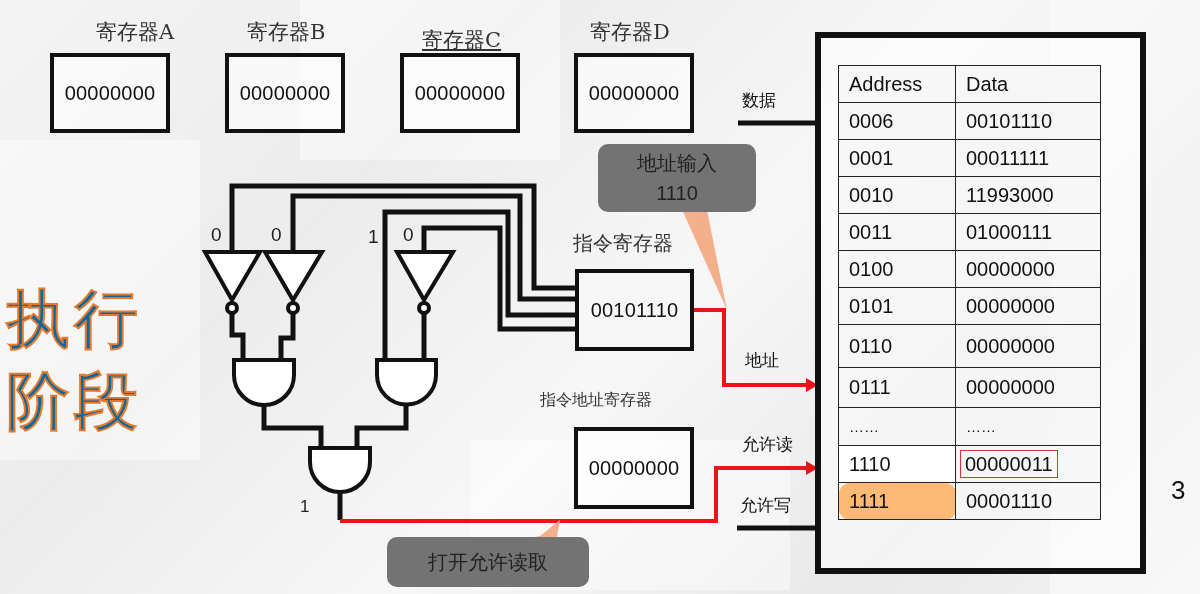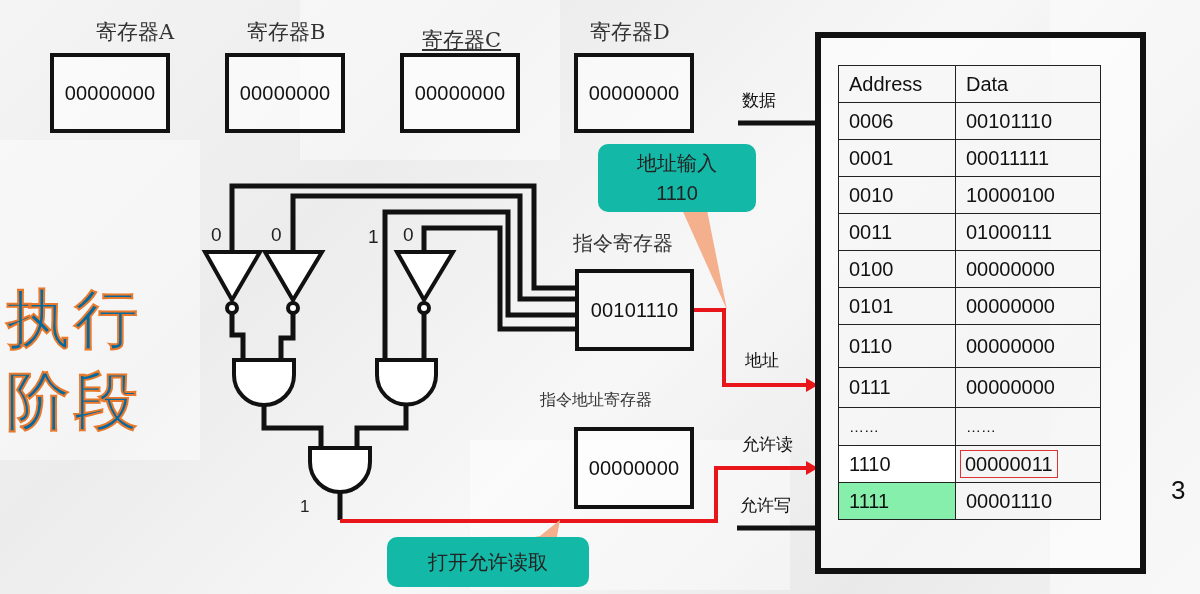--- a/index.html
+++ b/index.html
@@ -16,21 +16,21 @@
     font-size:20px; font-family:"Liberation Sans", sans-serif; letter-spacing:0.2px;
   }
   .label { position:absolute; font-size:17px; white-space:nowrap; color:#111; }
   .bitlabel { position:absolute; font-size:19px; color:#222; font-family:"Liberation Sans", sans-serif; }
   .big-title {
     position:absolute; left:6px; top:278px; width:150px;
     font-size:64px; line-height:82px; color:#0369a1;
     -webkit-text-stroke:2px #e8792c; letter-spacing:4px; font-family:"DejaVu Serif", serif;
   }
   .callout {
-    position:absolute; background:#14b8a6; border-radius:10px;
+    position:absolute; background:#737373; border-radius:10px;
     color:#222; text-align:center; font-size:20px;
   }
   .mem-frame {
     position:absolute; left:815px; top:32px; width:331px; height:542px;
     border:6px solid #111; box-sizing:border-box; background:rgba(255,255,255,0.5);
   }
   table.mem {
     position:absolute; left:838px; top:65px; border-collapse:collapse;
     font-family:"Liberation Sans", sans-serif; font-size:20px;
   }
@@ -147,21 +147,21 @@
   <tr>
         <td class="c1">0006</td>
         <td class="c2">00101110</td>
       </tr>
   <tr>
         <td class="c1">0001</td>
         <td class="c2">00011111</td>
       </tr>
   <tr>
         <td class="c1">0010</td>
-        <td class="c2">10000100</td>
+        <td class="c2">11993000</td>
       </tr>
   <tr>
         <td class="c1">0011</td>
         <td class="c2">01000111</td>
       </tr>
   <tr>
         <td class="c1">0100</td>
         <td class="c2">00000000</td>
       </tr>
   <tr>
@@ -178,19 +178,19 @@
       </tr>
   <tr>
         <td class="c1" style="height:38px;font-size:15px;">……</td>
         <td class="c2" style="font-size:15px;">……</td>
       </tr>
   <tr class="hl">
         <td class="c1">1110</td>
         <td class="c2"><span class="hlbox">00000011</span></td>
       </tr>
   <tr>
-        <td class="c1" style="background:#86efac;">1111</td>
+        <td class="c1" style="background:#fdba74;border-radius:11px;">1111</td>
         <td class="c2">00001110</td>
       </tr>
 </tbody>
   </table>
 
 <div class="page-num">3</div>
 
 </body></html>

